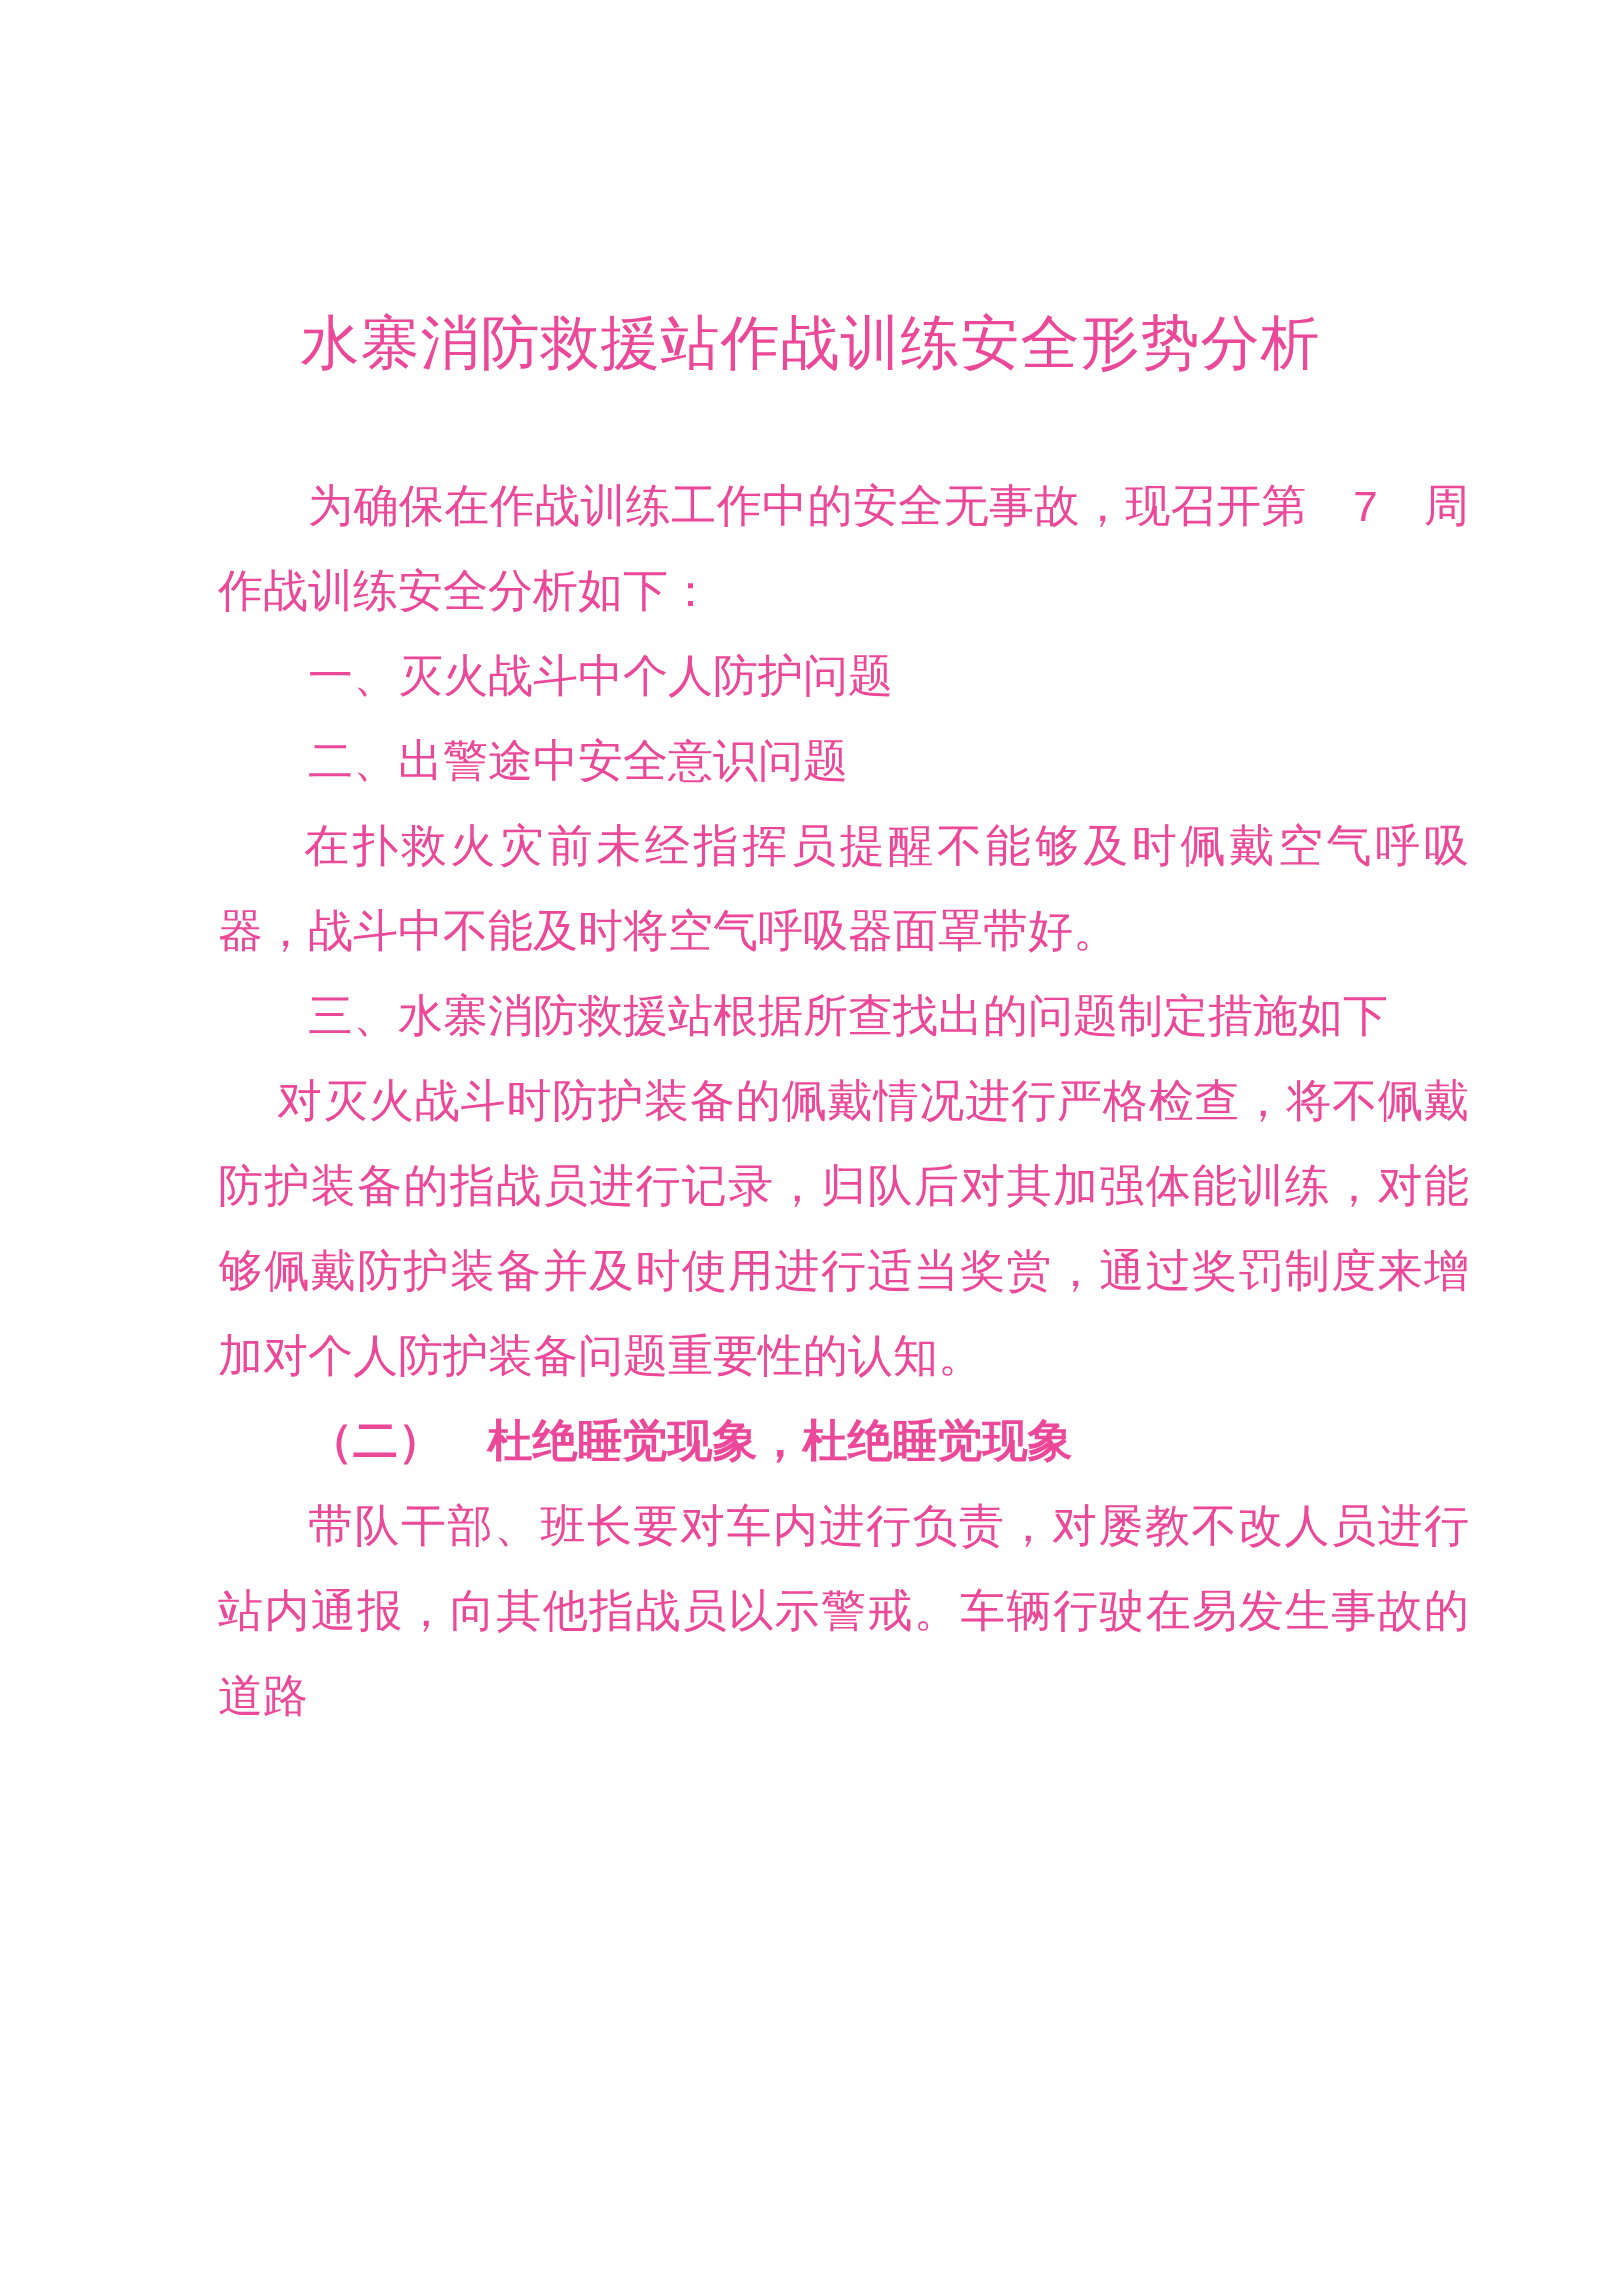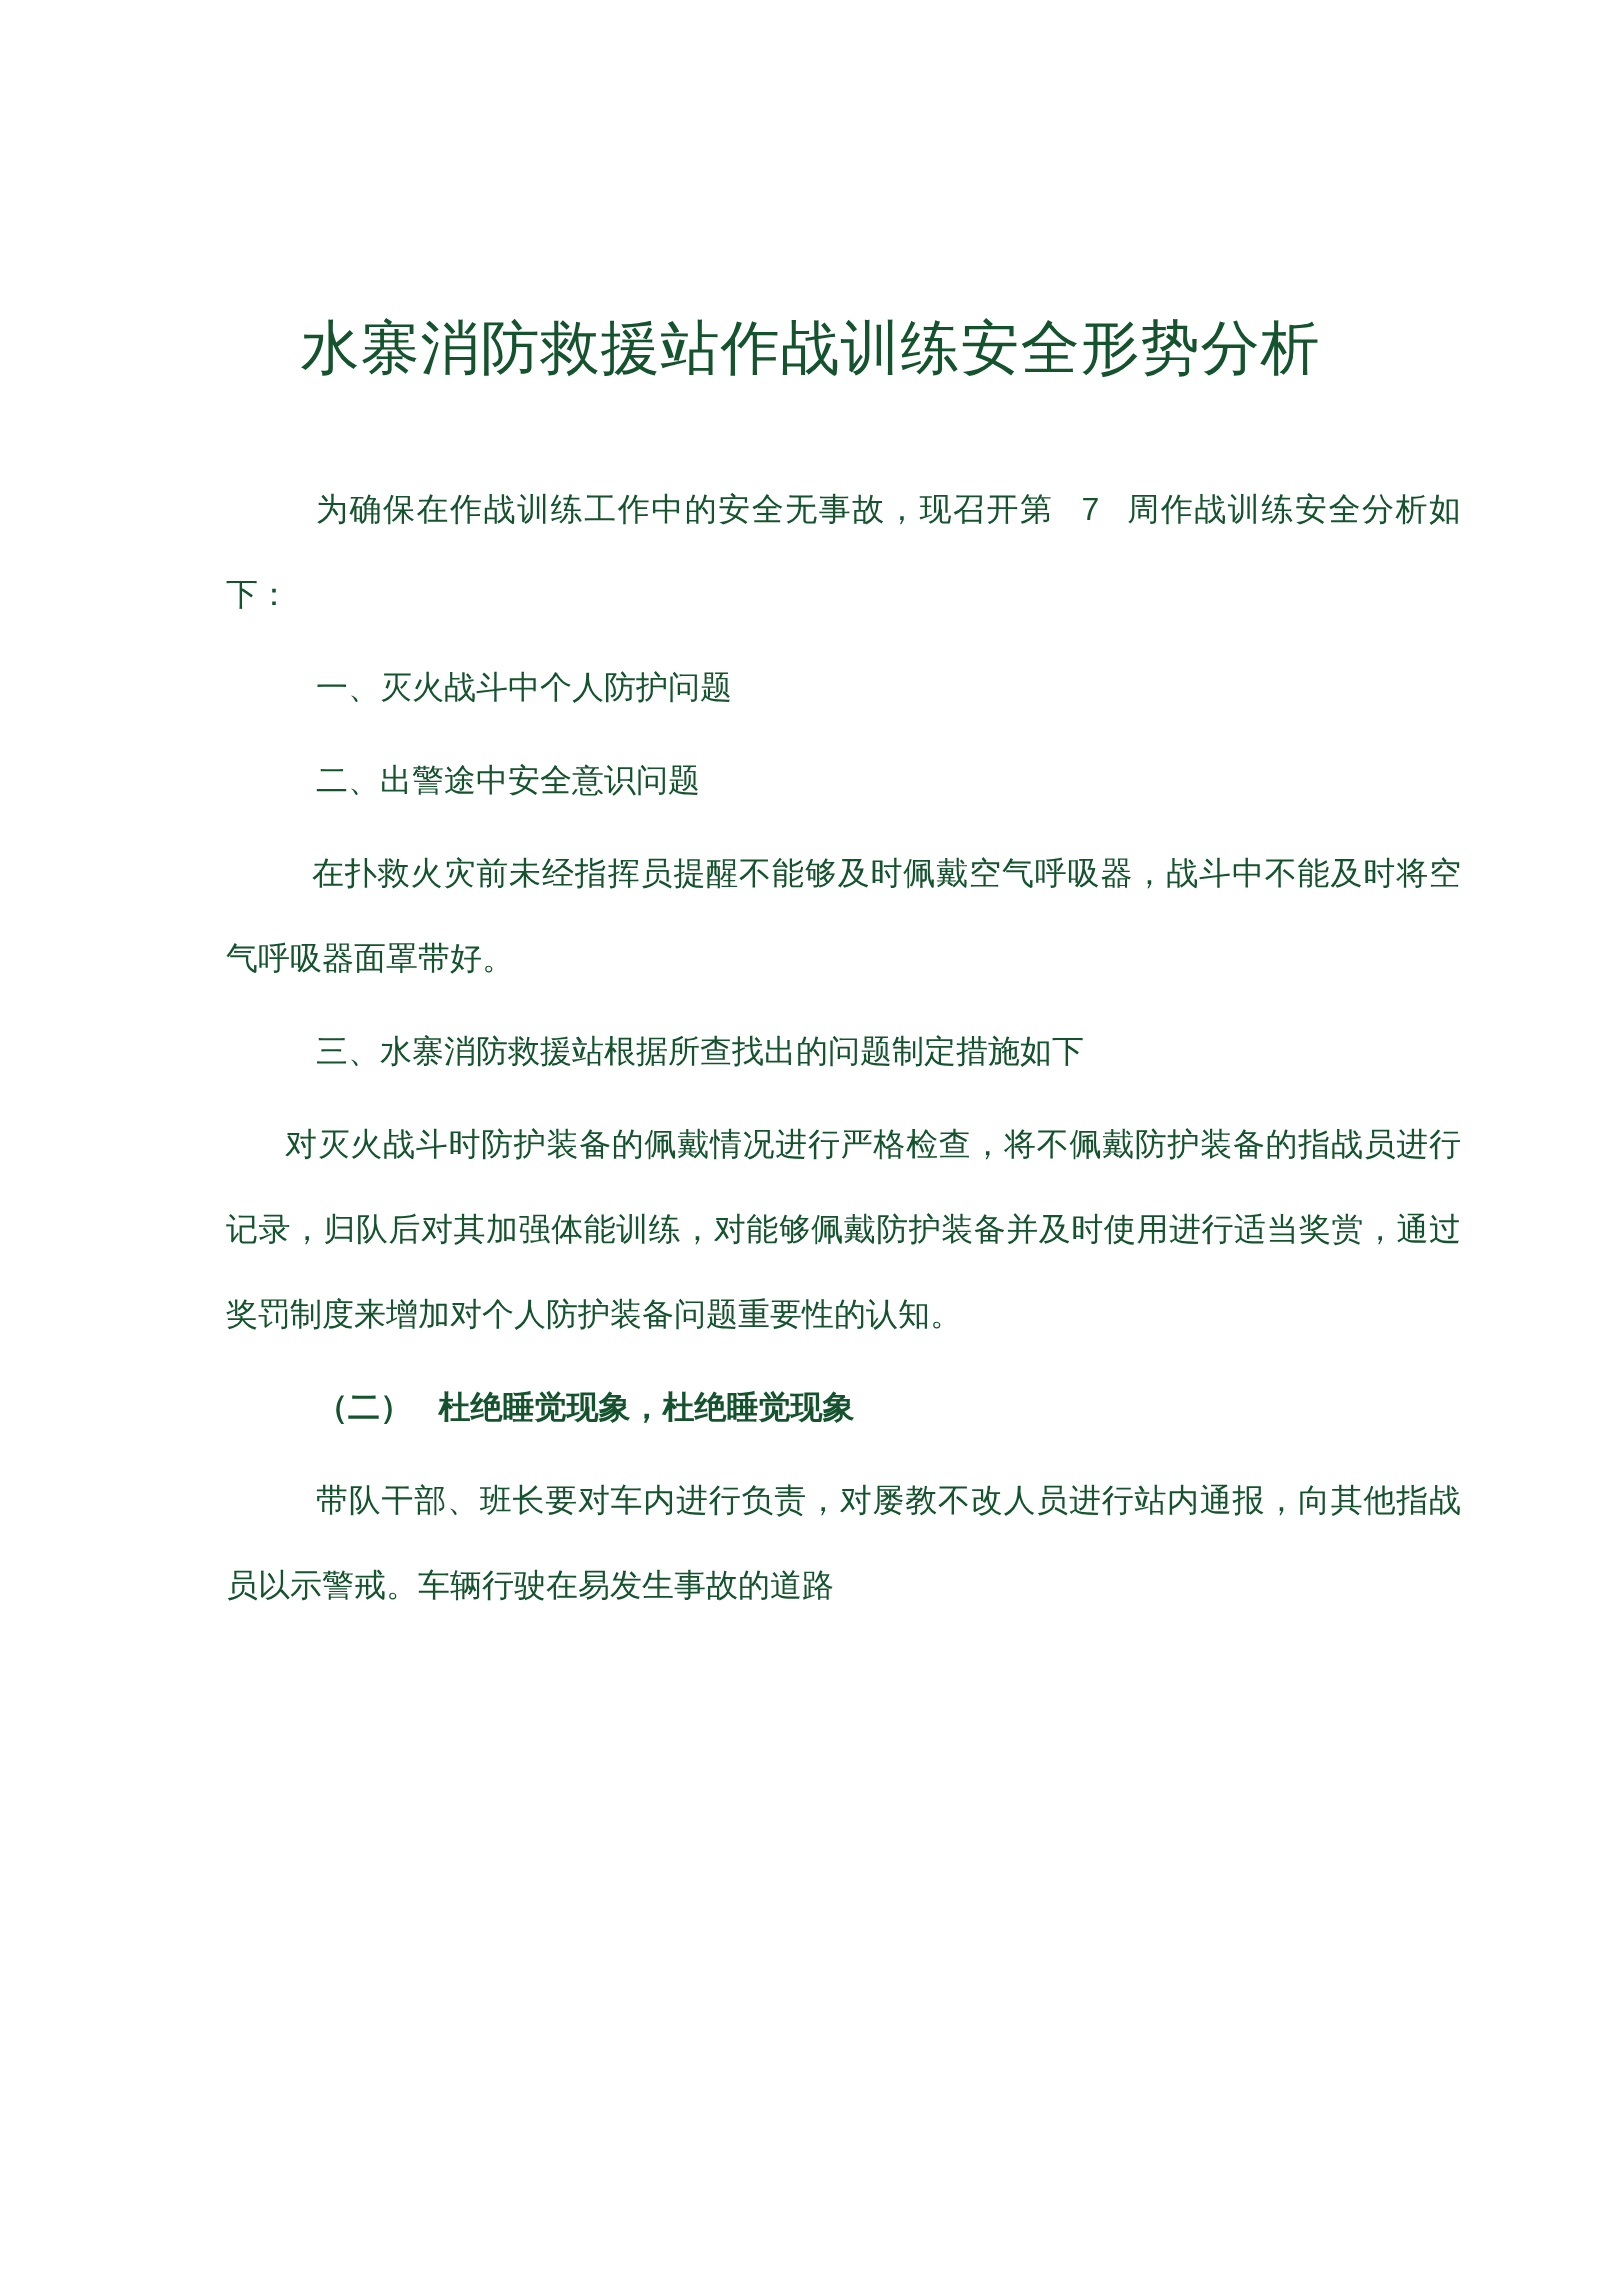--- a/index.html
+++ b/index.html
@@ -5,45 +5,45 @@
   html, body {
     margin: 0;
     padding: 0;
     background: #ffffff;
   }
   .page {
     position: relative;
     width: 1621px;
     height: 2193px;
     background: #ffffff;
-    color: #14532d;
+    color: #ec4899;
     overflow: hidden;
-    font-family: Liberation Sans, sans-serif;
+    font-family: Liberation Mono, monospace;
   }
   .doc-title {
     margin: 0;
     padding-top: 304px;
     font-size: 59px;
     line-height: 88px;
     font-weight: normal;
     text-align: center;
     letter-spacing: 1px;
   }
   .title-line {
     display: block;
     white-space: nowrap;
   }
   .doc-body {
     margin: 75px 0 0 218px;
     width: 1251px;
   }
   .para {
-    margin: 8px;
+    margin: 0;
     padding: 0;
-    font-size: 32px;
+    font-size: 45px;
     line-height: 85px;
     text-align: justify;
     word-spacing: 17.6px;
   }
   .ind-2  { text-indent: 90px; }  
   .ind-2s { text-indent: 86px; }  
   .ind-1  { text-indent: 59px; }  
   .bold   { font-weight: bold; }
 </style>
 </head>

